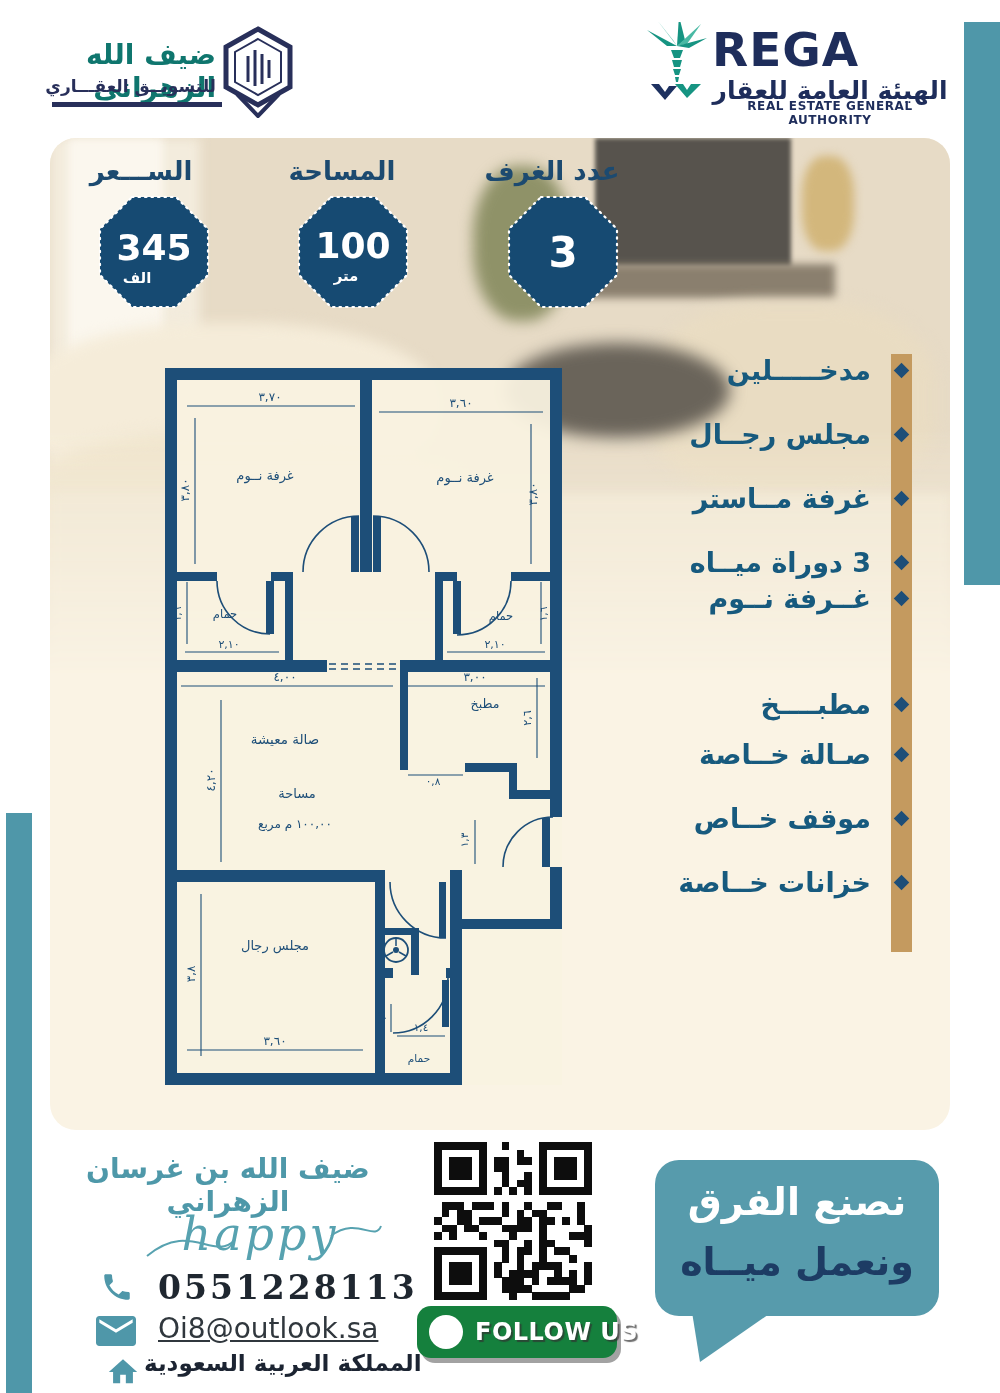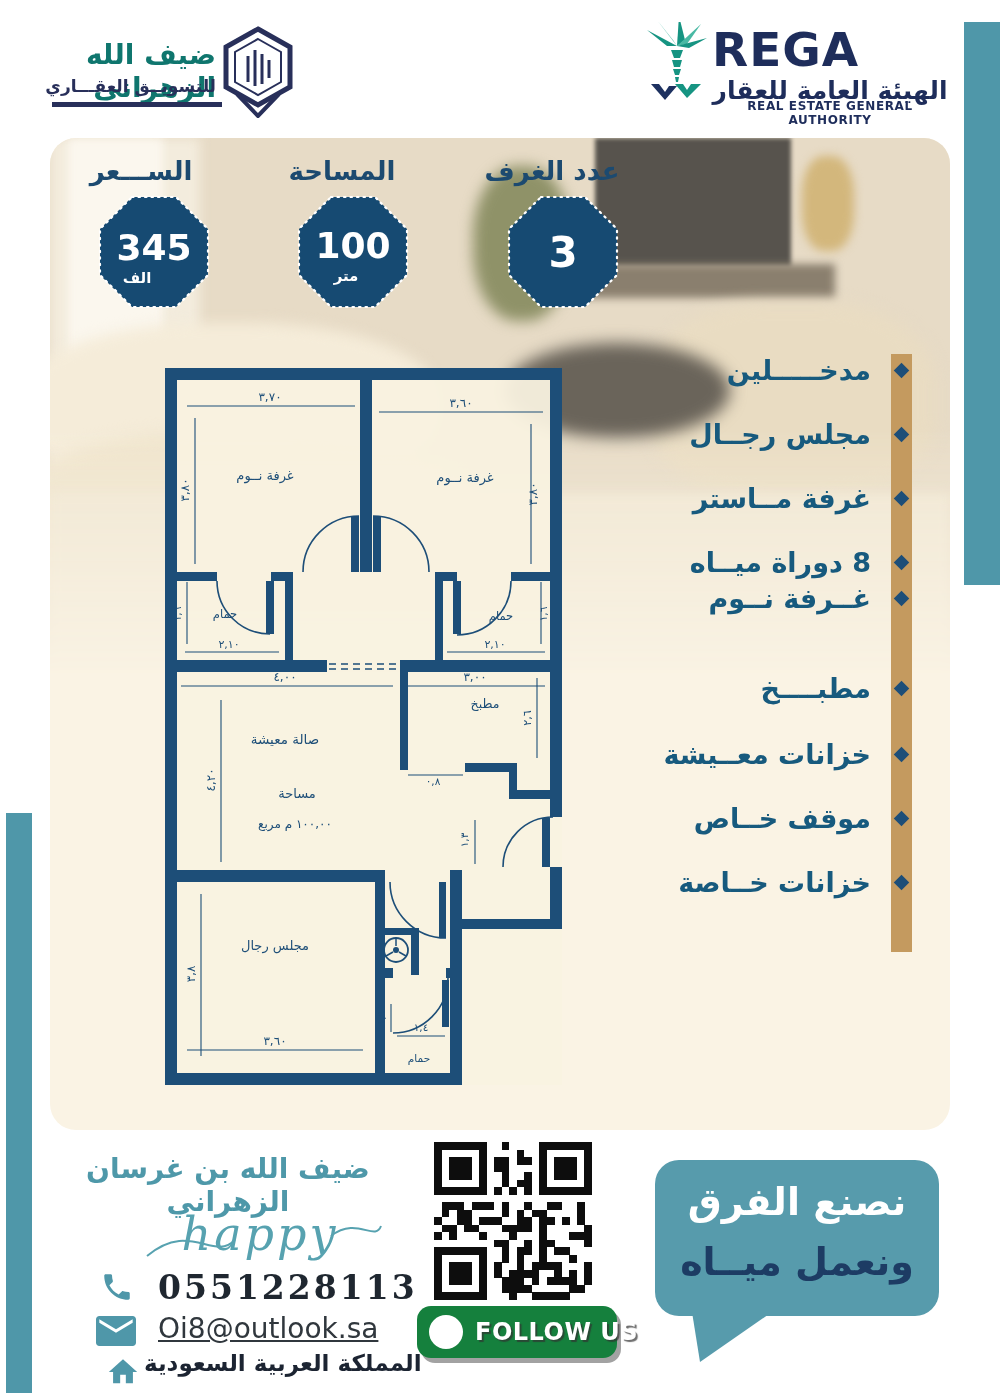--- a/index.html
+++ b/index.html
@@ -148,33 +148,33 @@
 <div class="feat" style="top:413px;justify-content:center;">
     <span class="bullet"></span>
     <span>مجلس رجــال</span>
   </div>
 <div class="feat" style="top:477px;">
     <span class="bullet"></span>
     <span>غرفة مــاستر</span>
   </div>
 <div class="feat" style="top:541px;">
     <span class="bullet"></span>
-    <span>8 دوراة ميــاه</span>
+    <span>3 دوراة ميــاه</span>
   </div>
 <div class="feat" style="top:577px;">
     <span class="bullet"></span>
     <span>غــرفة نــوم</span>
   </div>
-<div class="feat" style="top:667px;">
+<div class="feat" style="top:683px;">
     <span class="bullet"></span>
     <span>مطبــــخ</span>
   </div>
 <div class="feat" style="top:733px;">
     <span class="bullet"></span>
-    <span>خزانات معــيشة</span>
+    <span>صـالة خــاصة</span>
   </div>
 <div class="feat" style="top:797px;">
     <span class="bullet"></span>
     <span>موقف خــاص</span>
   </div>
 <div class="feat" style="top:861px;">
     <span class="bullet"></span>
     <span>خزانات خــاصة</span>
   </div>
 

